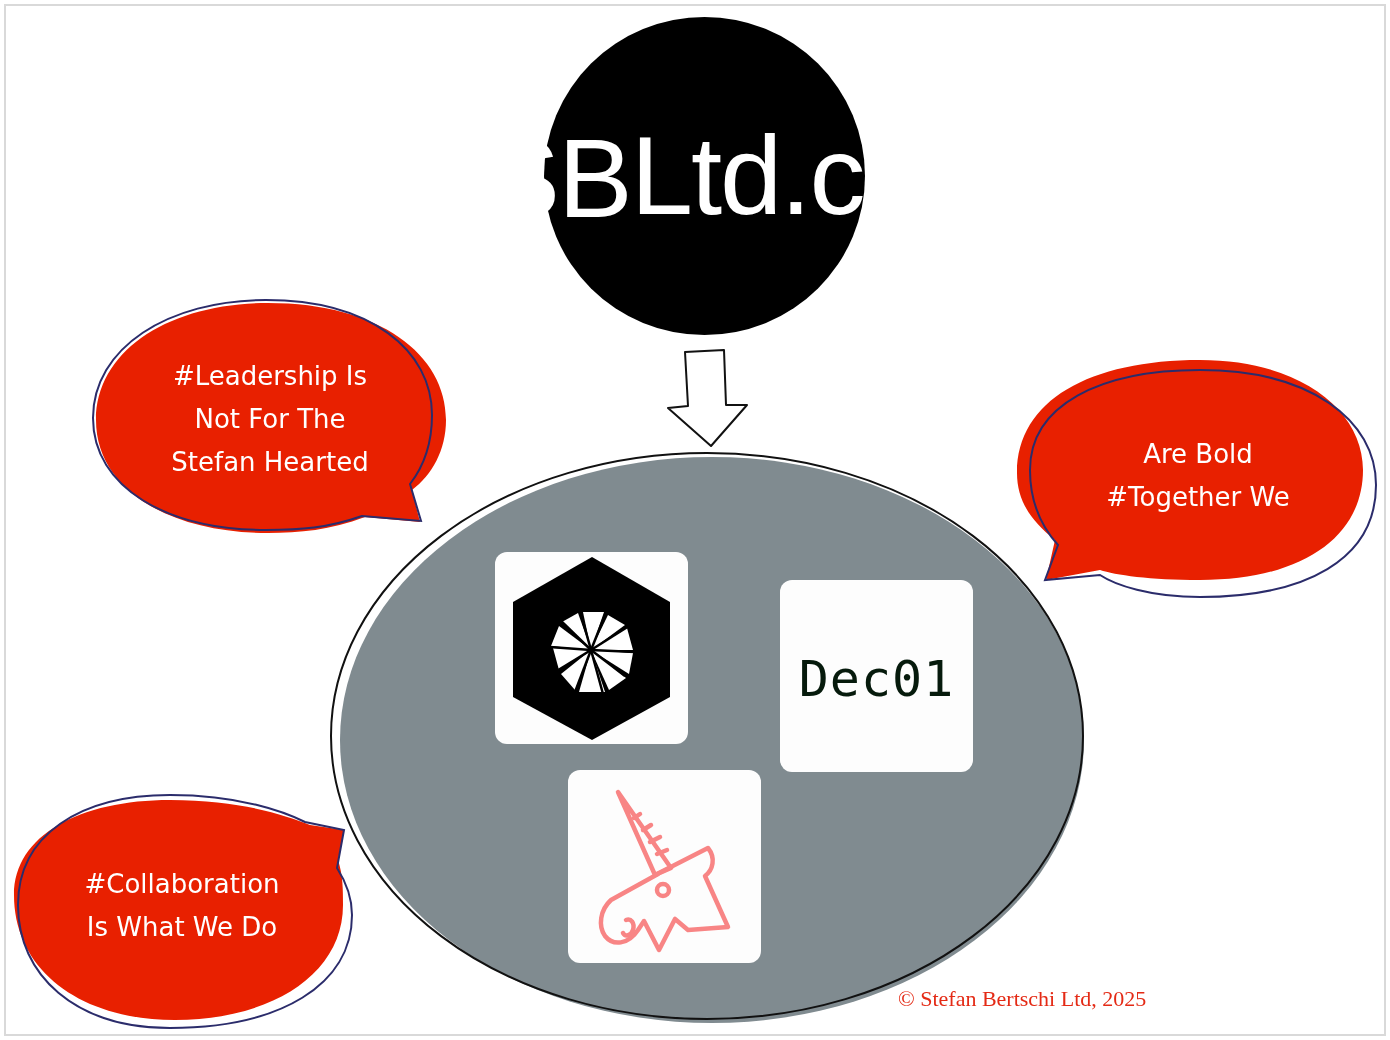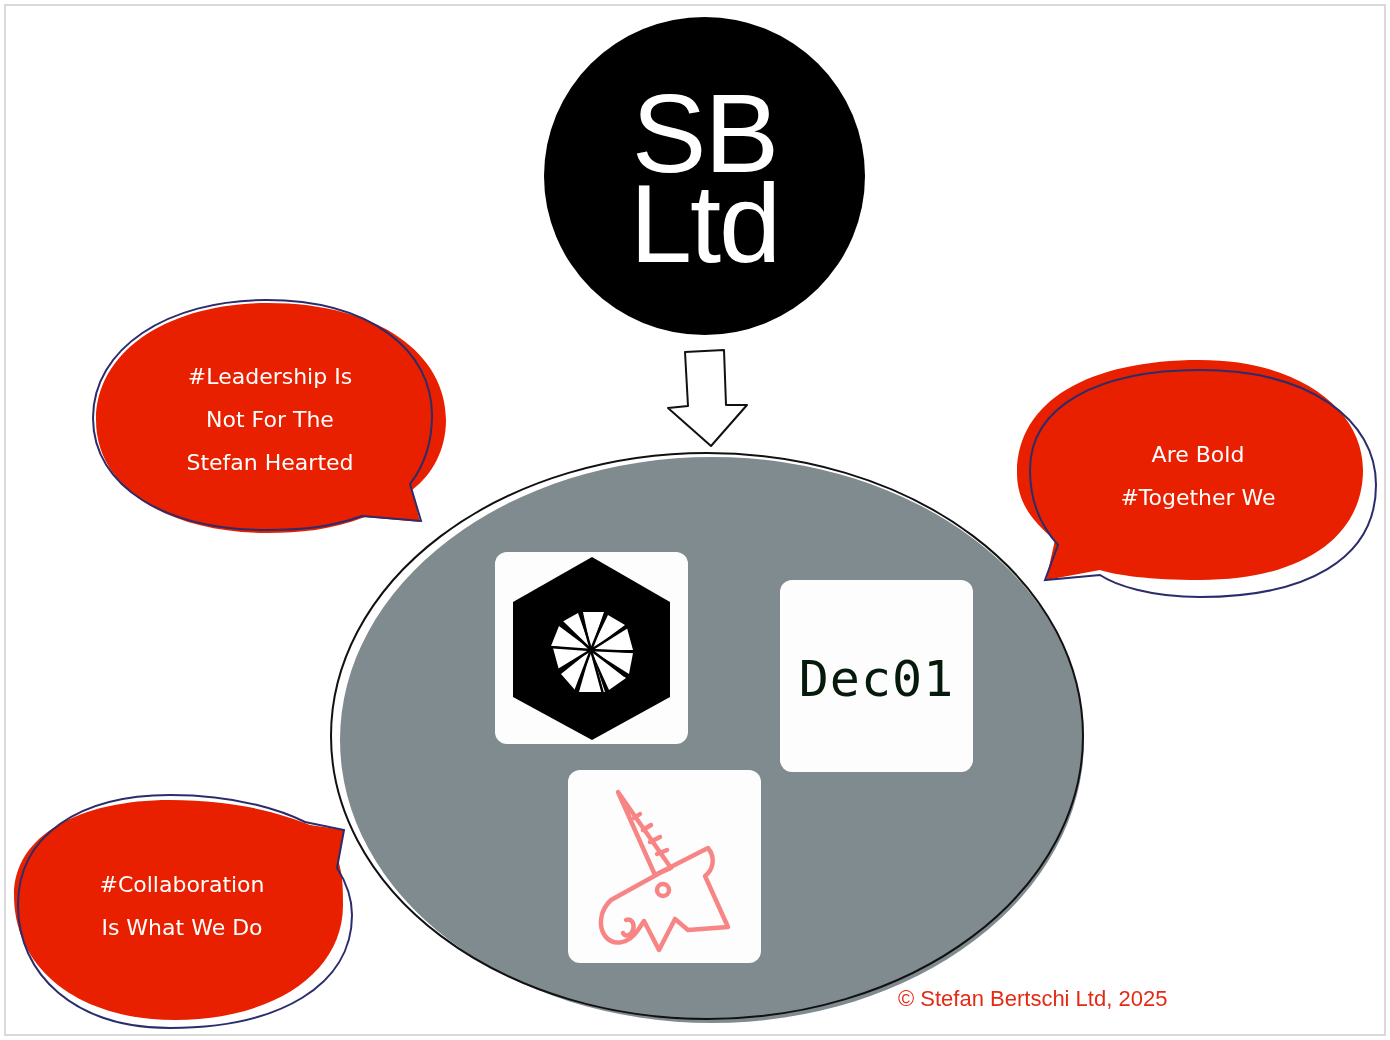--- a/index.html
+++ b/index.html
@@ -11,42 +11,42 @@
     position: absolute; left: 4px; top: 4px; width: 1382px; height: 1032px;
     border: 2px solid #d9d9d9; box-sizing: border-box; background: #fff;
   }
   svg.canvas { position: absolute; left: 0; top: 0; }
   .logo-circle {
     position: absolute; left: 544px; top: 17px; width: 321px; height: 318px;
     border-radius: 50%; background: #000;
   }
   .logo-text {
     position: absolute; left: 544px; top: 17px; width: 321px; height: 318px;
-    display: flex; flex-direction: column; align-items: center; justify-content: center;
+    display: flex; flex-direction: row; align-items: center; justify-content: center;
     color: #fff; font-family: "Liberation Sans", sans-serif; line-height: 90px; font-size: 112px;
   }
   .logo-line { display: block; text-align: center; letter-spacing: -2px; }
   .logo-line.l1 { margin-top: 6px; }
   .bubble-text {
     position: absolute; color: #ffffff; text-align: center;
-    font-family: "DejaVu Sans", sans-serif; font-size: 22px; line-height: 43px;
+    font-family: "DejaVu Sans", sans-serif; font-size: 26px; line-height: 43px;
   }
   .bubble-text span { display: block; white-space: nowrap; }
   .card {
     position: absolute; background: #fdfdfd; border-radius: 12px;
   }
   .dec-text {
     position: absolute; left: 0; top: 0; width: 100%; height: 100%;
     display: flex; align-items: center; justify-content: center;
     font-family: "DejaVu Sans Mono", "Liberation Mono", monospace; font-size: 50px; color: #061a0c;
     letter-spacing: 1px; padding-top: 6px; box-sizing: border-box;
   }
   .copyright {
     position: absolute; left: 898px; top: 986px; color: #e42a15;
-    font-family: Liberation Sans, sans-serif; font-size: 22px; white-space: nowrap;
+    font-family: Liberation Serif, serif; font-size: 22px; white-space: nowrap;
   }
 </style>
 </head>
 <body>
 
 <div class="frame"></div>
 
 <svg class="canvas" width="1390" height="1040" viewBox="0 0 1390 1040">
 
   <g>
@@ -71,20 +71,21 @@
   <g>
     <path d="M14,895 C14,835 80,800 170,800 C240,800 285,815 310,825 L344,830 L338,860 C343,875 343,890 343,905 C343,975 270,1020 175,1020 C80,1020 14,970 14,895 Z" fill="#e82000"></path>
     <path d="M18,905 C18,835 80,795 170,795 C240,795 285,812 305,822 L344,830 L337,868 C348,885 352,900 352,915 C352,985 280,1028 170,1028 C75,1028 18,975 18,905 Z" fill="none" stroke="#2b2c6b" stroke-width="2"></path>
   </g>
 </svg>
 
 <div class="logo-circle"></div>
 <div class="logo-text">
   <span class="logo-line l1">SB</span>
   <span class="logo-line">Ltd</span>
+  <span class="logo-line">.co</span>
 </div>
 
 <div class="bubble-text" style="left:120px; top:355px; width:300px;">
   <span>#Leadership Is</span>
   <span>Not For The</span>
   <span>Stefan Hearted</span>
 </div>
 <div class="bubble-text" style="left:1048px; top:433px; width:300px;">
   <span>Are Bold</span>
   <span>#Together We</span>

